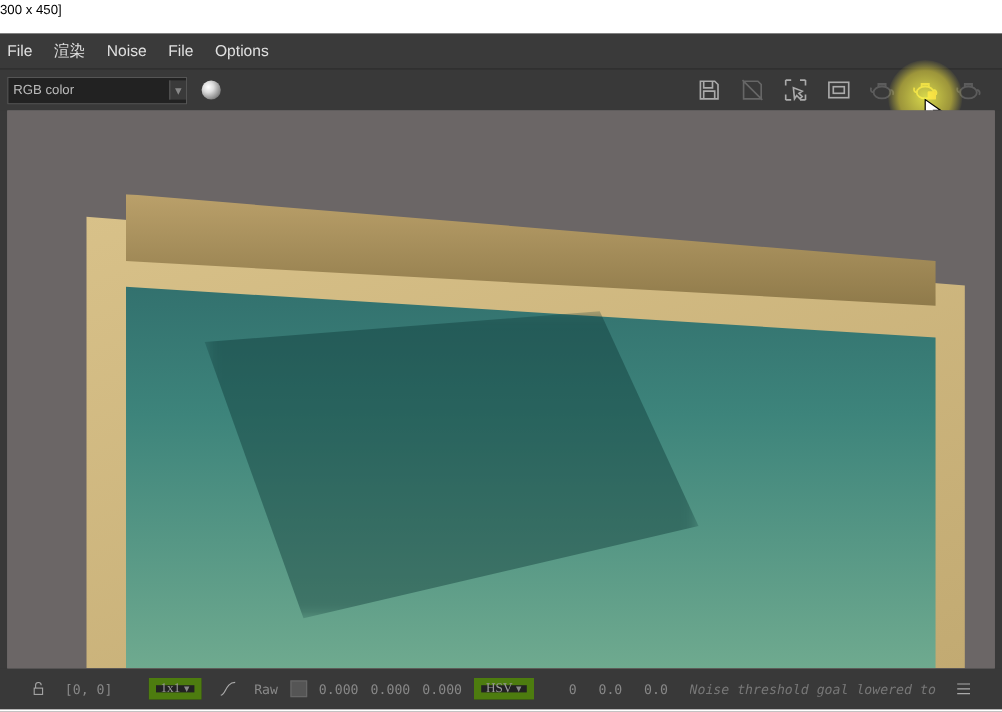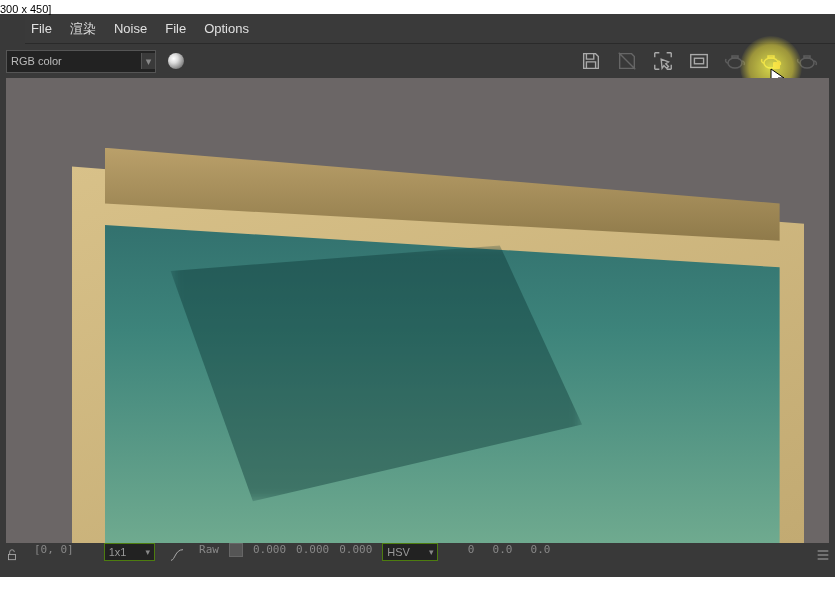--- a/index.html
+++ b/index.html
@@ -1,39 +1,39 @@
 <!DOCTYPE html>
 <html><head>
 <meta charset="utf-8">
 <style>
   * { margin:0; padding:0; box-sizing:border-box; }
   body { font-family: Arial, sans-serif; font-size:12px; background:#fff; color:#ccc; width:835px; height:593px; overflow:hidden; }
-  .title-area { height:14px; background:#fff; color:#000; font-size:11px; padding-left:0px; line-height:18px; }
+  .title-area { height:28px; background:#fff; color:#000; font-size:11px; padding-left:0px; line-height:18px; }
   .app { background:#393939; width:835px; }
-  .menubar { height:30px; display:flex; align-items:center; padding:0 6px; gap:18px; background:#3a3a3a; border-bottom:1px solid #2a2a2a;margin-left:25px;}
+  .menubar { height:30px; display:flex; align-items:center; padding:0 6px; gap:18px; background:#3a3a3a; border-bottom:1px solid #2a2a2a;}
   .menubar span { color:#e0e0e0; font-size:13px; cursor:pointer; }
   .toolbar { height:34px; display:flex; align-items:center; padding:0 6px; background:#393939; }
   .select { background:#222; border:1px solid #555; color:#bbb; height:23px; width:150px; font-size:11px; padding-left:4px; display:flex; align-items:center; justify-content:space-between; }
   .select .arrow { width:14px; height:16px; display:flex; align-items:center; justify-content:center; color:#888; background:#3a3a3a; border-left:1px solid #555;}
   .sphere-icon { width:16px; height:16px; border-radius:50%; background:radial-gradient(circle at 35% 35%, #fff 0%, #ddd 30%, #888 70%, #333 100%); margin-left:12px; }
   .tool-icons { margin-left:auto; display:flex; gap:12px; align-items:center; padding-right:10px; }
   .icon { width:24px; height:24px; display:flex; align-items:center; justify-content:center; color:#aaa; }
   .icon svg { fill:none; stroke:#aaa; stroke-width:1.5; }
   .highlight-spot { position:absolute; width:62px; height:62px; border-radius:50%; background:radial-gradient(circle, rgba(255,255,80,0.8) 0%, rgba(255,240,60,0.5) 50%, rgba(255,240,60,0) 72%); pointer-events:none; }
   .viewport { background:#6b6666; margin:0 6px; height:465px; position:relative; overflow:hidden; display:flex; align-items:center; justify-content:center;}
   .render-img { width:100%; height:100%; position:relative; background:#6b6666; }
   
   .pool-scene { position:absolute; inset:0; }
   .pool-bg { position:absolute; inset:0; background:#6b6666; }
   .pool-deck { position:absolute; left:8%; right:3%; top:12%; bottom:0; background:linear-gradient(160deg,#d9c28a,#c2aa72); clip-path: polygon(0 8%, 100% 22%, 100% 100%, 0 100%); }
   .pool-inner { position:absolute; left:12%; right:6%; top:24%; bottom:0; background:linear-gradient(180deg,#2f6b6a 0%, #3d847b 40%, #6faa8f 100%); clip-path: polygon(0 10%, 100% 22%, 100% 100%, 0 100%); }
   .pool-wall { position:absolute; left:12%; right:6%; top:15%; height:20%; background:linear-gradient(180deg,#baa06a,#8f7a4a); clip-path: polygon(0 0, 100% 60%, 100% 100%, 0 60%);}
   .shadow { position:absolute; left:20%; top:36%; width:50%; height:55%; background:rgba(10,50,50,0.4); filter:blur(6px); clip-path: polygon(0 10%, 80% 0, 100% 70%, 20% 100%);}
-  .statusbar { height:34px; display:flex; align-items:flex-start; background:#393939; padding:0 0; gap:10px; color:#999; font-size:11px; }
-  .pill { background:#222; border:1px solid #4d7c0f; padding:1px 4px; display:flex; align-items:center; gap:19px; height:18px;}
+  .statusbar { height:34px; display:flex; align-items:center; background:#393939; padding:0 20px; gap:10px; color:#999; font-size:11px; }
+  .pill { background:#222; border:6px solid #4d7c0f; padding:1px 4px; display:flex; align-items:center; gap:3px; height:18px;font-family:Liberation Serif, serif;}
   .pill .arrow { color:#888; font-size:9px; }
   .val { font-family: monospace; color:#888; }
   .swatch { width:14px; height:14px; background:#555; border:1px solid #666; }
   .status-msg { color:#777; font-style:italic; font-family:monospace; font-size:11px; margin-left:8px; white-space:nowrap; overflow:hidden;}
   .hamburger { margin-left:auto; }
   .teapot-icon svg { stroke:#888; }
   .teapot-icon.active svg { stroke:#d0b040; }
   .teapot-icon.active .badge { fill:#e0a030; }
 </style>
 </head>
@@ -143,20 +143,21 @@
     <span class="val">0.000</span>
     <span class="val">0.000</span>
     <span class="val">0.000</span>
     <div class="pill">
       <span>HSV</span>
       <span class="arrow">▾</span>
     </div>
     <span class="val" style="margin-left:6px;width:20px;text-align:right;">0</span>
     <span class="val" style="width:28px;text-align:right;">0.0</span>
     <span class="val" style="width:28px;text-align:right;">0.0</span>
+    <span class="status-msg">Noise threshold goal lowered to</span>
     <div class="icon hamburger">
       <svg width="16" height="16" viewBox="0 0 24 24">
           <path d="M4 6h16M4 12h16M4 18h16"></path>
         </svg>
     </div>
   </div>
 
 </div>
 
 </body></html>

